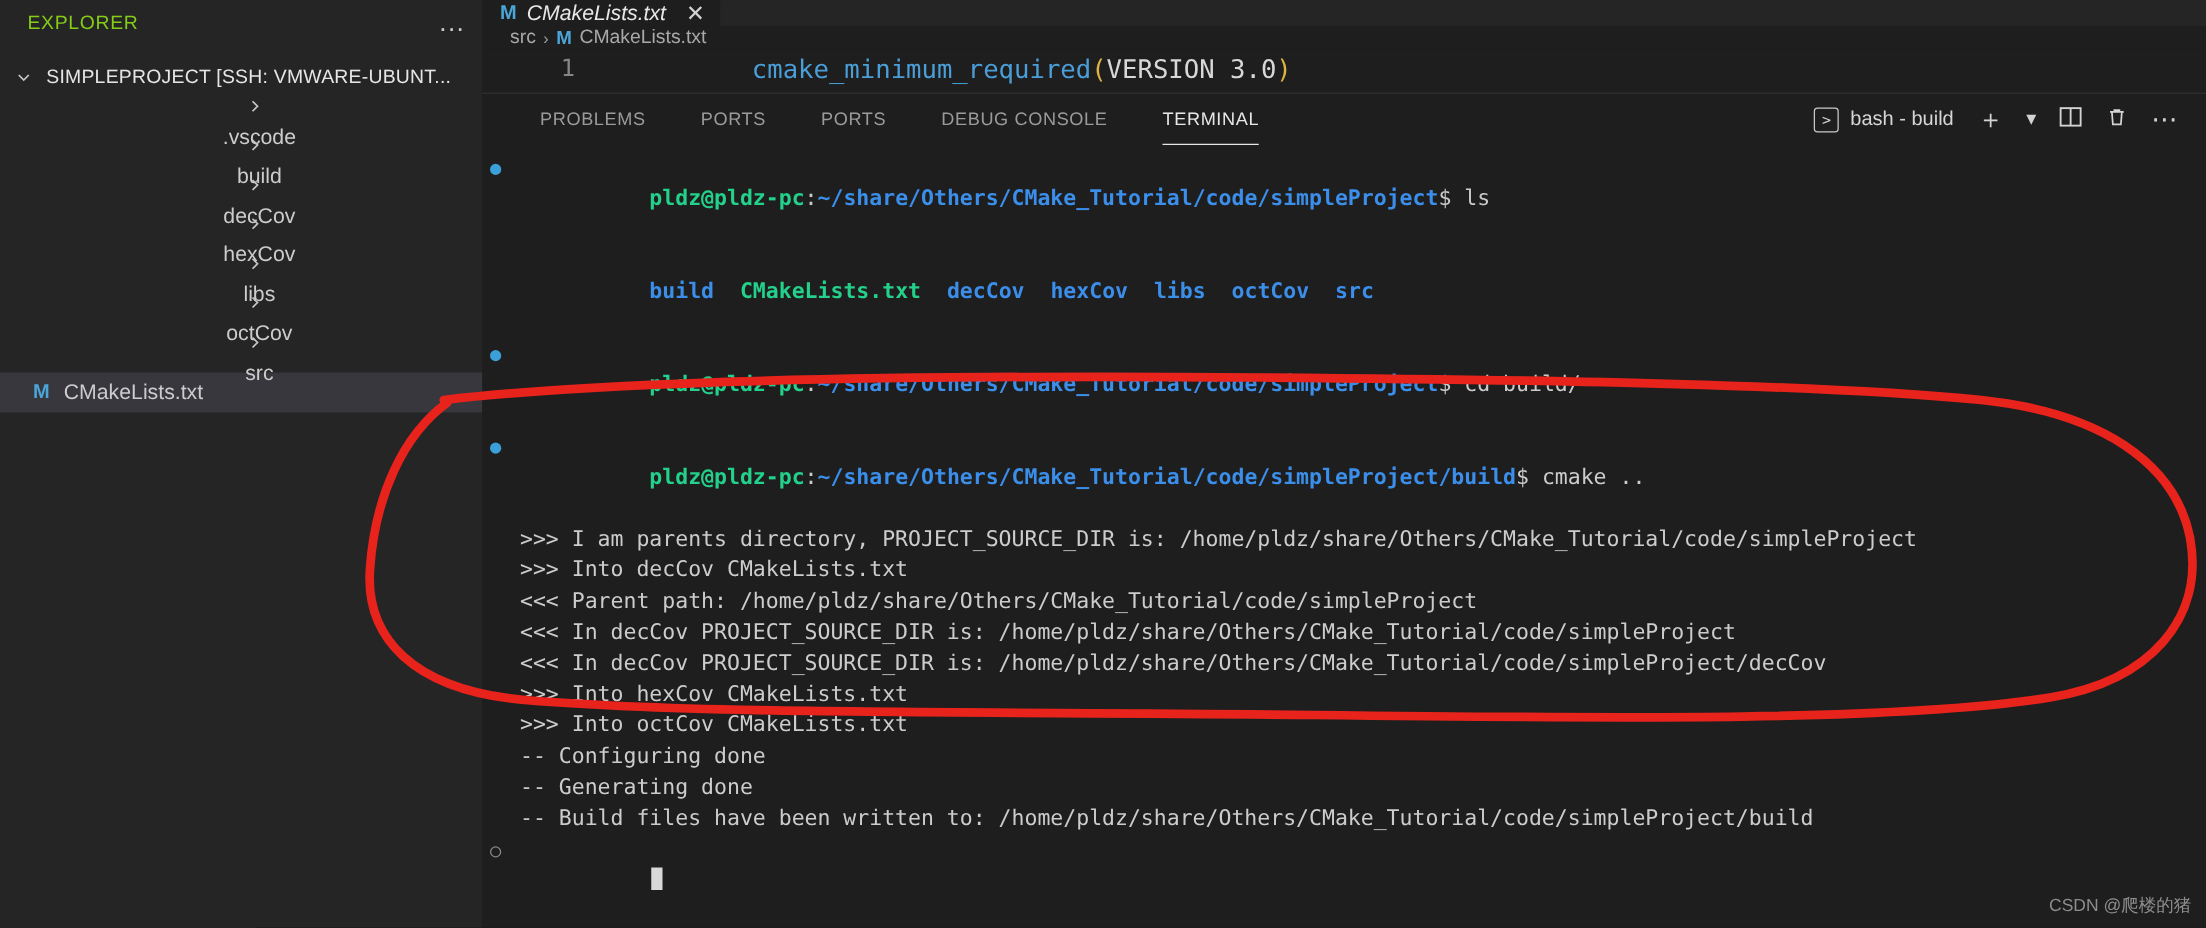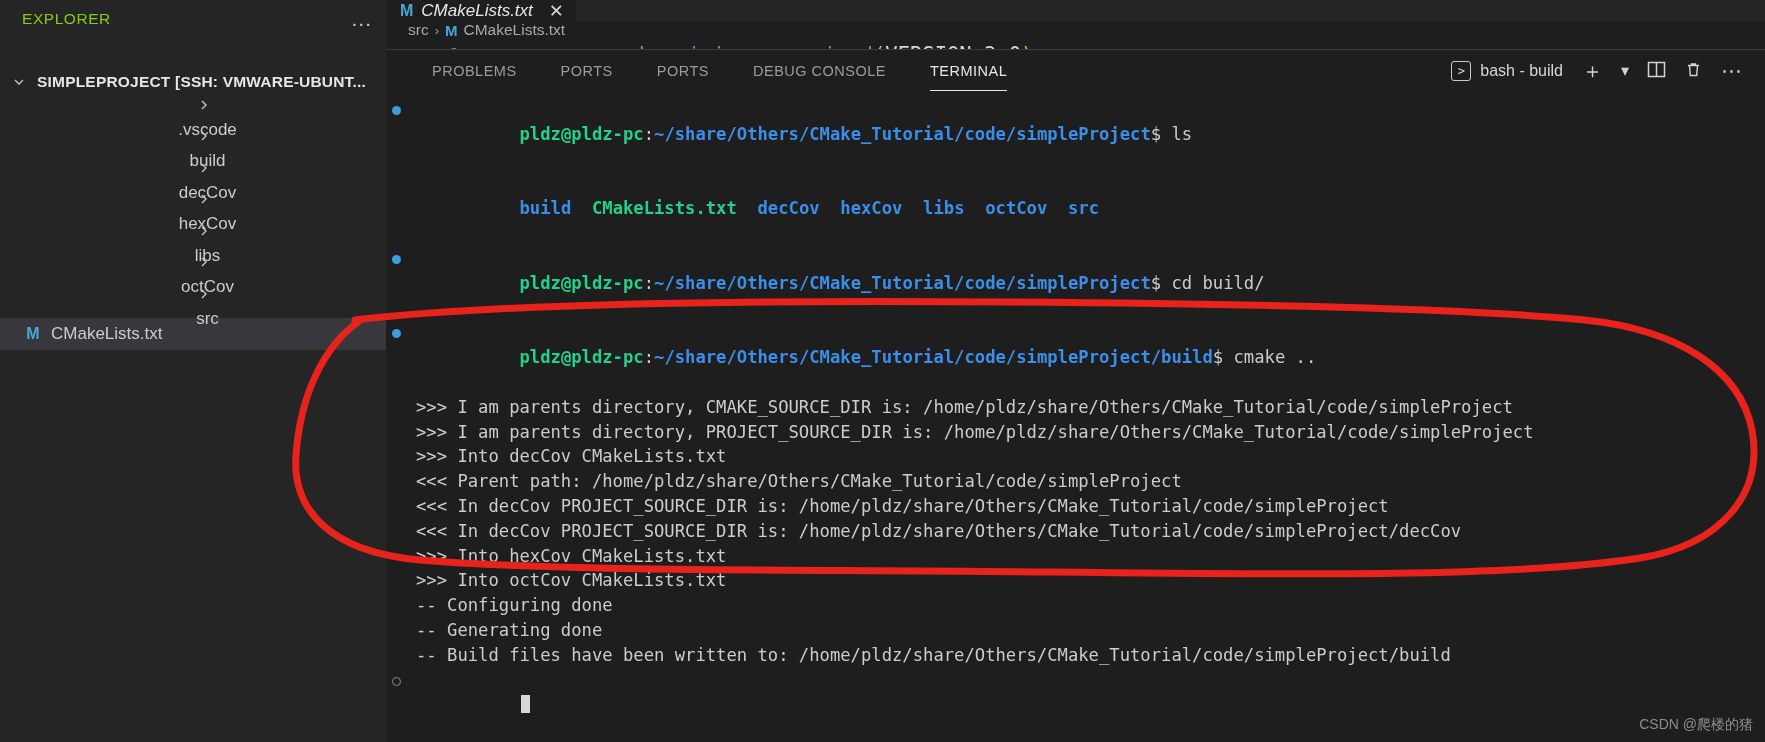--- a/index.html
+++ b/index.html
@@ -27,21 +27,21 @@
     font-weight: 400;
   }
   .side-dots { color: #cccccc; font-size: 21px; line-height: 10px; letter-spacing: 1px; }
 
   .tree { padding-top: 8px; }
   .tree-row {
     height: 31.5px; display: flex; align-items: center;
     font-size: 17px; color: #cccccc; white-space: nowrap;
     cursor: pointer; padding-left: 8px;
   }
-  .tree-row.root { font-weight: 700; font-size: 15.5px; color: #e6e6e6; letter-spacing:.2px;margin-top:20px;}
+  .tree-row.root { font-weight: 400; font-size: 15.5px; color: #e6e6e6; letter-spacing:.2px;}
   .tree-row.selected { background: #37373d; }
   .chev {
     width: 22px; flex: 0 0 22px; text-align: center; color: #c5c5c5;
     font-size: 13px; display:inline-block;
   }
   .chev svg { display:block; margin:0 auto; }
   .indent-1 { padding-left: 22px; flex-direction: column; }
   .indent-file { padding-left: 22px; }
   .mfile-icon {
     width: 22px; flex: 0 0 22px; color: #4aa5d8; font-weight: 700;
@@ -307,21 +307,20 @@
           <span class="c-blue">build</span><span>  </span><span class="c-green">CMakeLists.txt</span><span>  </span><span class="c-blue">decCov</span><span>  </span><span class="c-blue">hexCov</span><span>  </span><span class="c-blue">libs</span><span>  </span><span class="c-blue">octCov</span><span>  </span><span class="c-blue">src</span>
         </div>
 
         <div class="tline">
           <span class="bullet"></span><span class="c-green">pldz@pldz-pc</span><span class="c-white">:</span><span class="c-blue">~/share/Others/CMake_Tutorial/code/simpleProject</span><span class="c-white">$ cd build/</span>
         </div>
 
         <div class="tline">
           <span class="bullet"></span><span class="c-green">pldz@pldz-pc</span><span class="c-white">:</span><span class="c-blue">~/share/Others/CMake_Tutorial/code/simpleProject/build</span><span class="c-white">$ cmake ..</span>
         </div>
-        <div class="tline c-dim">&gt;&gt;&gt; I am parents directory, CMAKE_SOURCE_DIR is: /home/pldz/share/Others/CMake_Tutorial/code/simpleProject</div>
         <div class="tline c-dim">&gt;&gt;&gt; I am parents directory, PROJECT_SOURCE_DIR is: /home/pldz/share/Others/CMake_Tutorial/code/simpleProject</div>
         <div class="tline c-dim">&gt;&gt;&gt; Into decCov CMakeLists.txt</div>
         <div class="tline c-dim">&lt;&lt;&lt; Parent path: /home/pldz/share/Others/CMake_Tutorial/code/simpleProject</div>
         <div class="tline c-dim">&lt;&lt;&lt; In decCov PROJECT_SOURCE_DIR is: /home/pldz/share/Others/CMake_Tutorial/code/simpleProject</div>
         <div class="tline c-dim">&lt;&lt;&lt; In decCov PROJECT_SOURCE_DIR is: /home/pldz/share/Others/CMake_Tutorial/code/simpleProject/decCov</div>
         <div class="tline c-dim">&gt;&gt;&gt; Into hexCov CMakeLists.txt</div>
         <div class="tline c-dim">&gt;&gt;&gt; Into octCov CMakeLists.txt</div>
         <div class="tline c-dim">-- Configuring done</div>
         <div class="tline c-dim">-- Generating done</div>
         <div class="tline c-dim">-- Build files have been written to: /home/pldz/share/Others/CMake_Tutorial/code/simpleProject/build</div>

